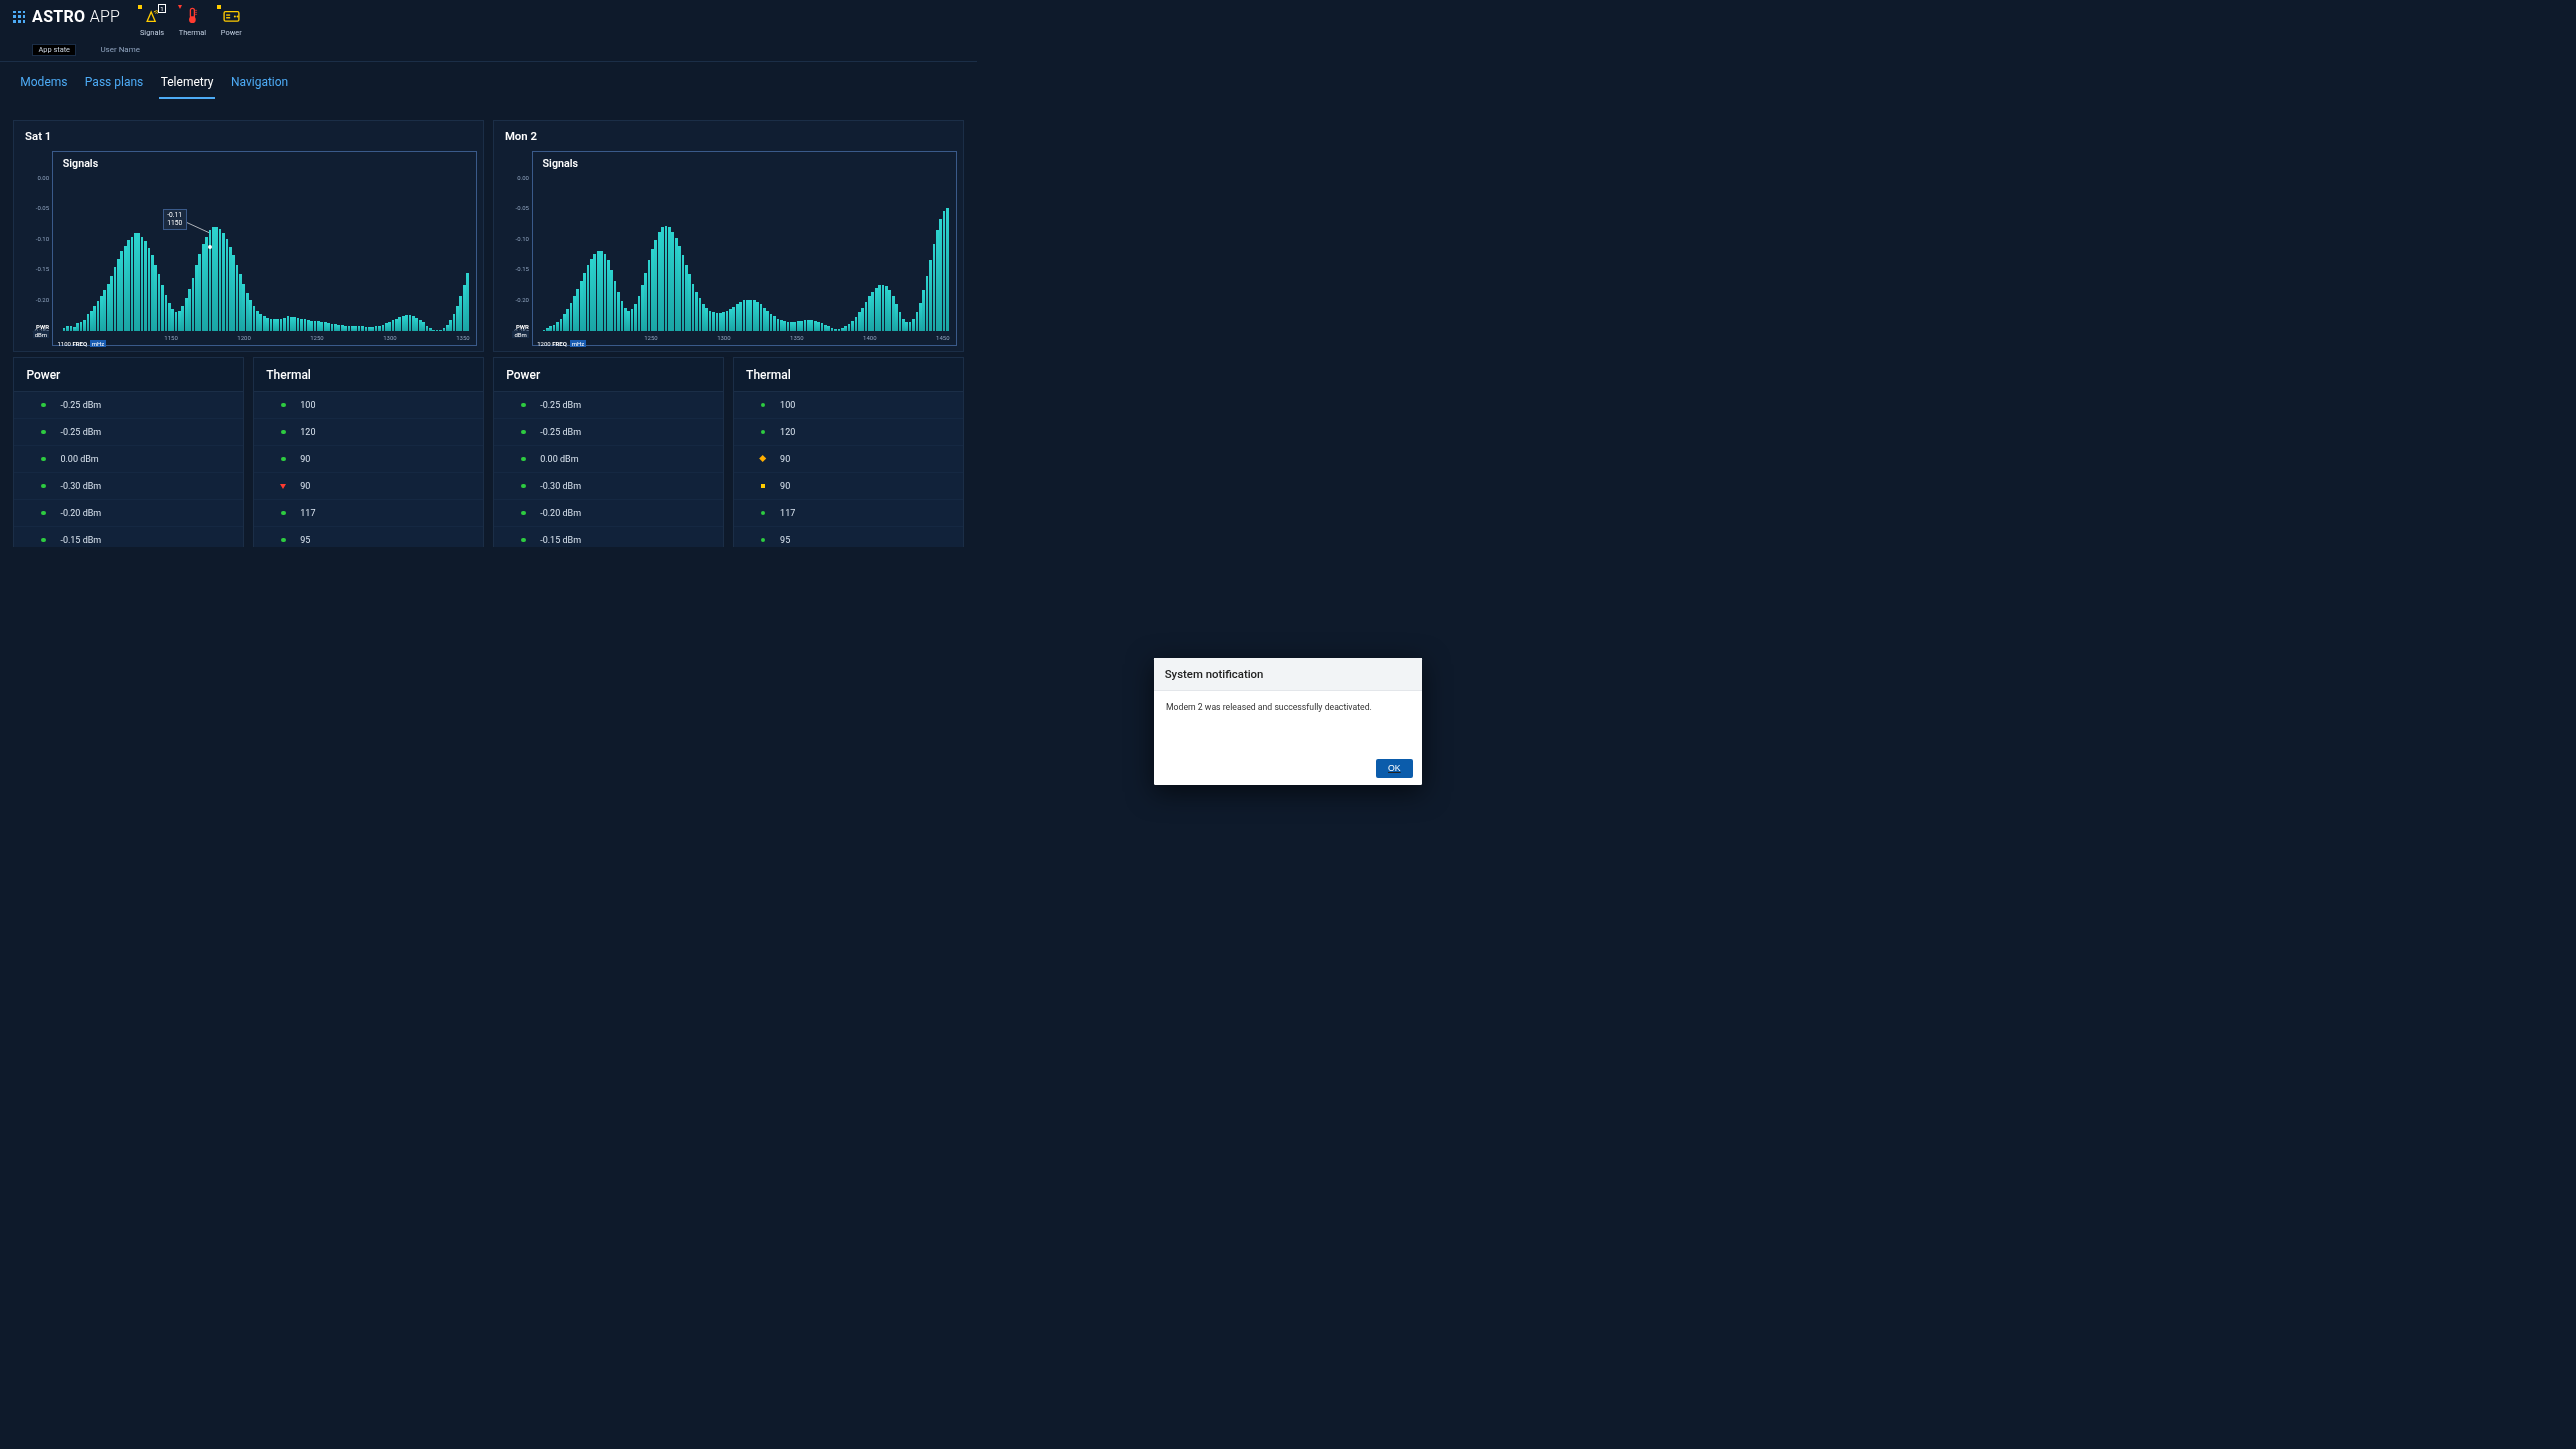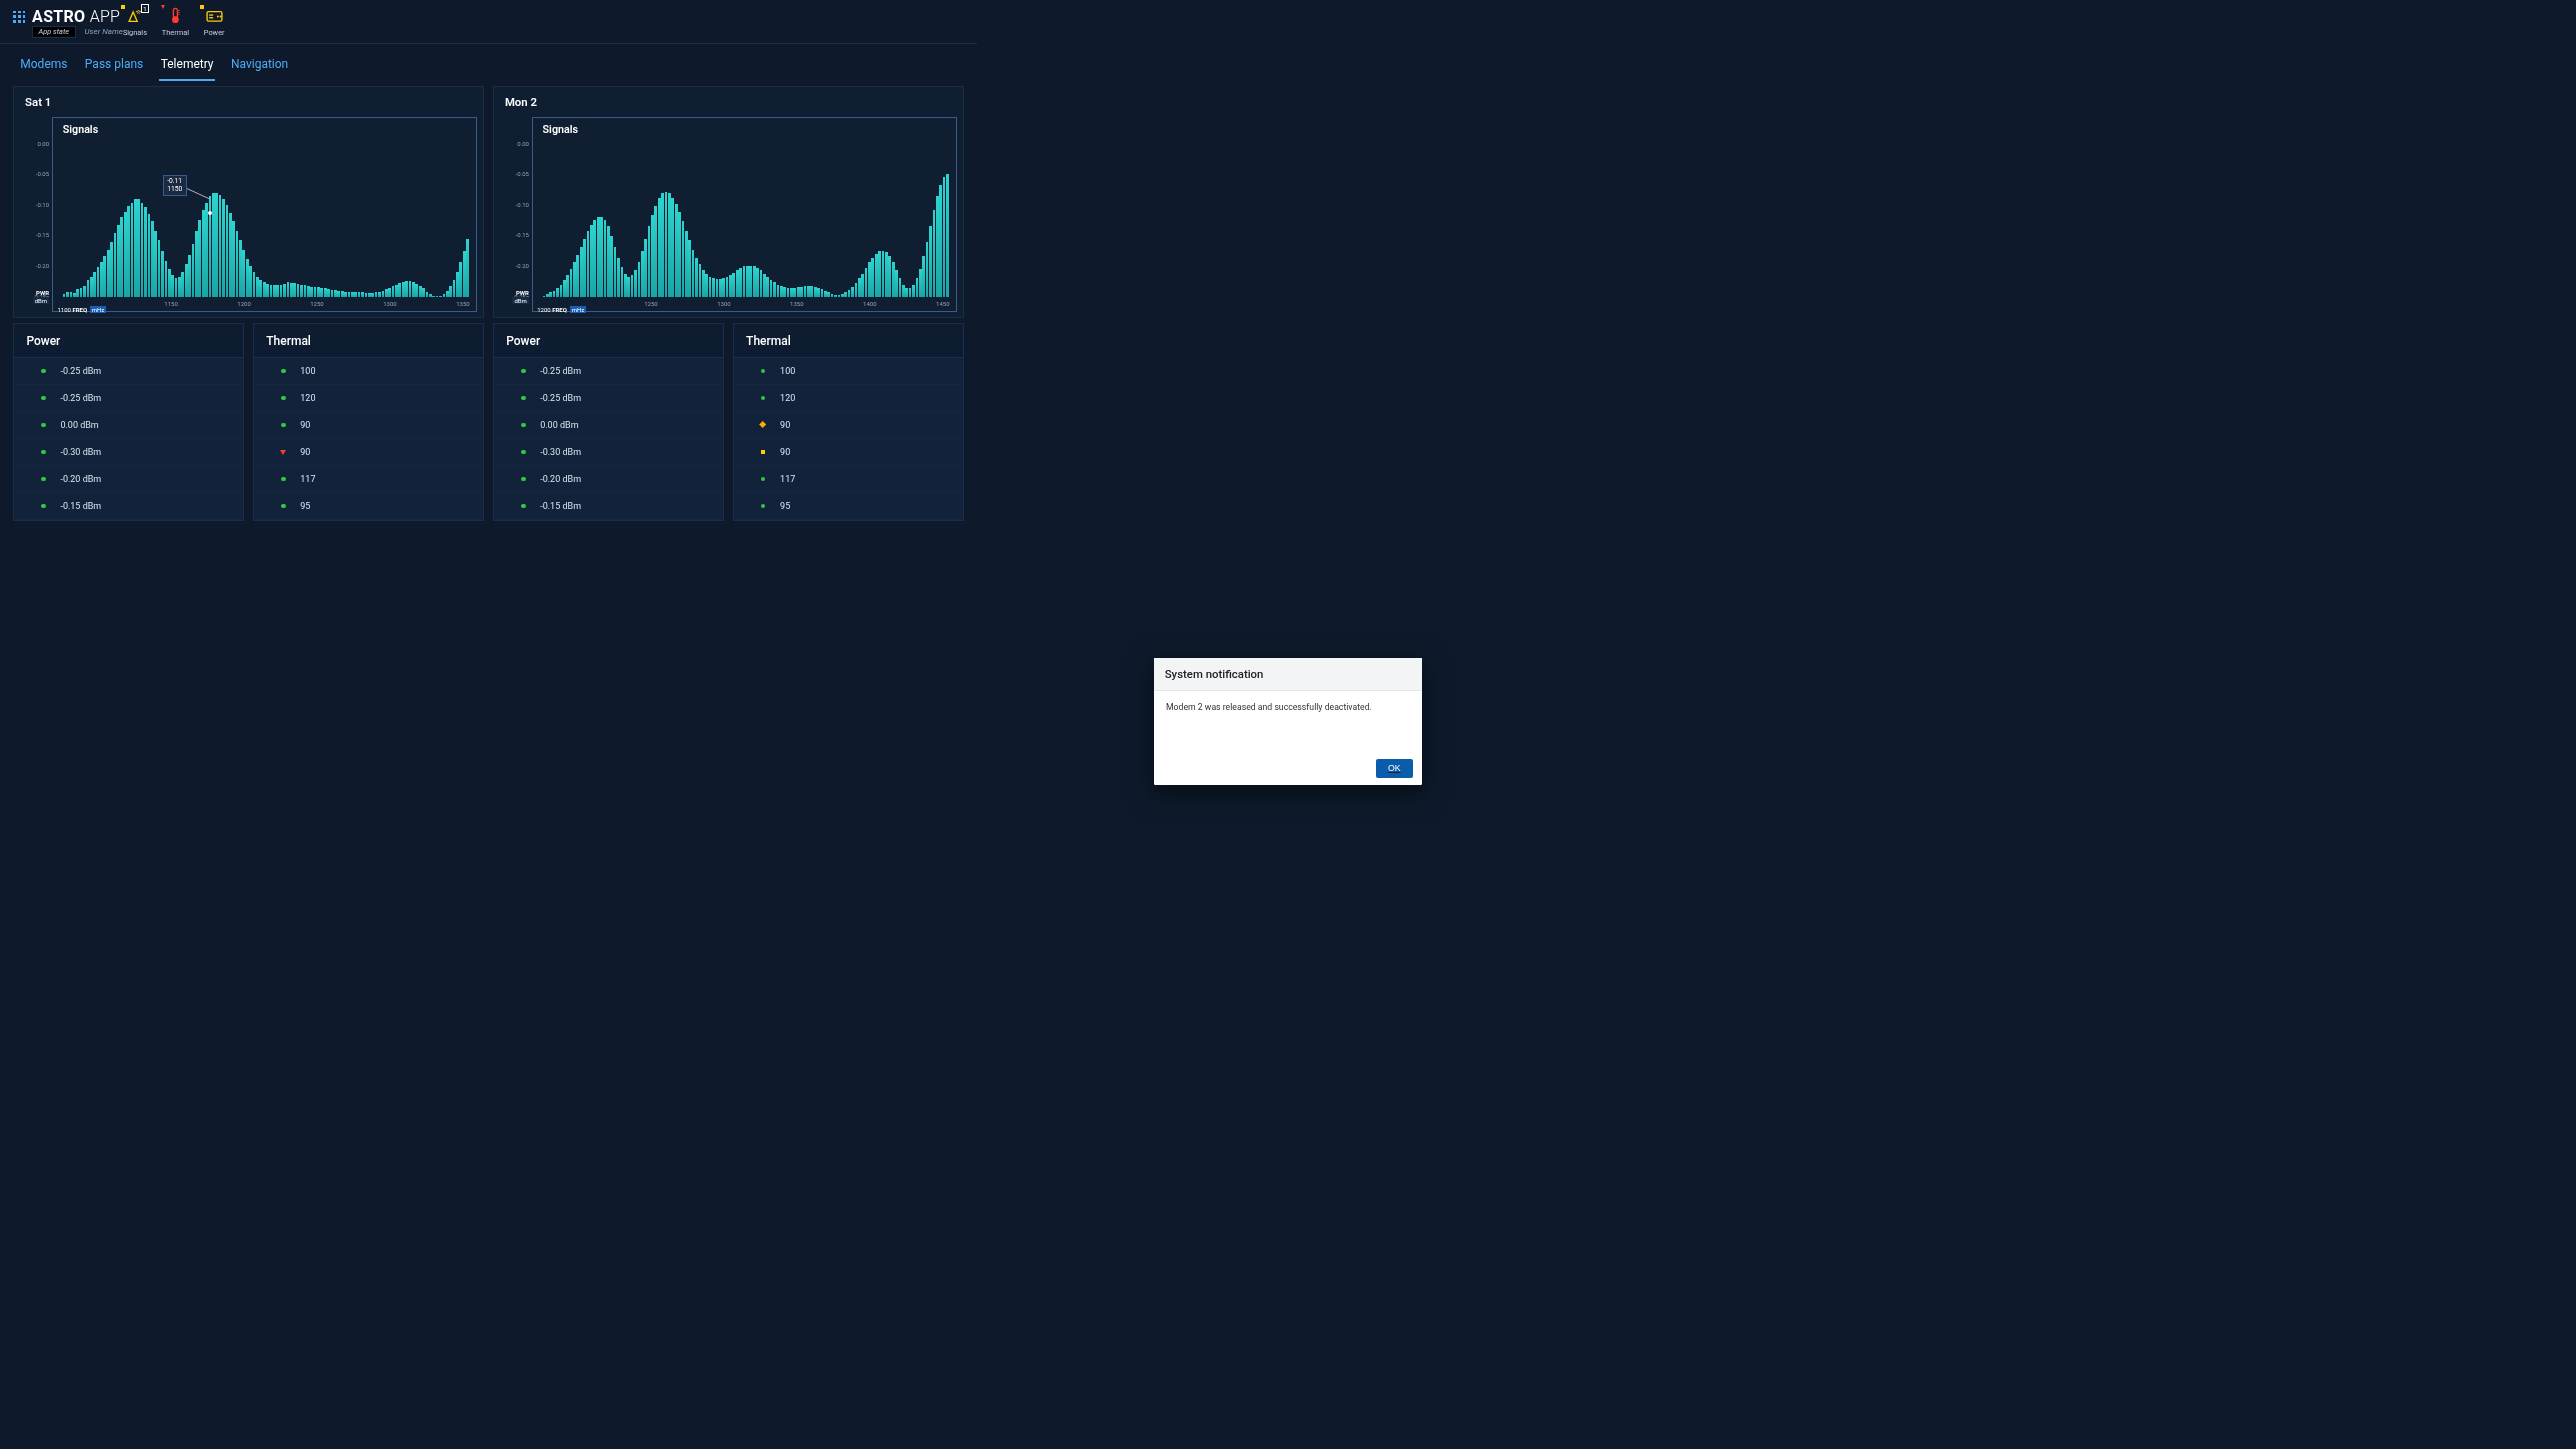--- a/index.html
+++ b/index.html
@@ -22,21 +22,21 @@
 }
 .header-left { display: flex; align-items: flex-start; gap: 6.7px; }
 .app-menu-icon {
   width: 12px; height: 12px;
   display: grid; grid-template-columns: repeat(3,2.7px); grid-template-rows: repeat(3,2.7px);
   gap: 2px; margin-top: 4px;
 }
 .app-menu-icon span { background: #4dabf5; }
 .app-title { font-size: 16px; font-weight: 700; letter-spacing: 0.3px; color: #fff;}
 .app-title .light { font-weight: 300; }
-.app-sub { display: flex; align-items: center; gap: 9px; margin-top: 0; font-style: italic; }
+.app-sub { display: flex; align-items: center; gap: 24px; margin-top: 18px; }
 .app-state-badge { background: #000; border: 0.7px solid #1b2e47; padding: 0.7px 5.4px; font-size: 7.4px; color:#cbd5e1;}
 .user-name { font-size: 8px; color: #8ea2bd; }
 
 .header-center { flex: 1; display: flex; flex-direction: column; align-items: center; margin-left: -54px;}
 .clock-row { display: flex; gap: 5.4px; align-items: baseline; font-family: "Roboto Mono", monospace;}
 .clock-date, .clock-time { background: #0a1422; padding: 2.7px 8px; font-size: 14.8px; font-weight: 500; letter-spacing: 0.7px;}
 .clock-tz { font-size: 14.8px; font-weight: 500; }
 .clock-labels { display: flex; gap: 40px; font-size: 7.4px; color: #8ea2bd; margin-top: 1.3px; margin-left:-20px}
 .clock-labels span:first-child{margin-left:5.4px}
 
@@ -49,21 +49,21 @@
 .status-corner.red { width:0; height:0; border-left:2.7px solid transparent; border-right:2.7px solid transparent; border-top:4.7px solid #ff3b30; }
 .status-count { position:absolute; top:-2.7px; right:-4px; border:0.7px solid #fff; font-size:6px; padding:0 1.3px; background:#0e1a2b;}
 
 
 .tabs-nav { display: flex; gap: 14.8px; padding: 6.7px 19px 0 19px; font-size: 12px; }
 .tab-item { color: #4dabf5; padding: 5.4px 1.3px 8px 1.3px; cursor: pointer; border-bottom: 2px solid transparent;}
 .tab-item.active { color: #ffffff; border-bottom-color: #4dabf5;}
 
 
 .main { display: grid; grid-template-columns: 1fr 1fr; gap: 9.4px; padding: 0 13.4px; margin-top:5.4px;}
-.sat-panel { background: #101e32; border: 0.7px solid #1b2e47; }
+.sat-panel { background: #101e32; border: 0.7px solid #1b2e47; margin-top: 16px; }
 .sat-panel-header { font-size: 11.4px; font-weight: 600; padding: 8px 10.7px; }
 
 .signals-wrap { padding: 0 5.4px 5.4px 38px; position: relative; height: 200px;}
 .signals-box { border: 0.7px solid #3a5a8a; padding: 5.4px 6.7px 4px 9.4px; height: 100%; position:relative; background:#101e32;}
 .signals-title { font-size: 10.7px; font-weight: 600; margin-bottom: 1.3px;}
 .y-axis { position: absolute; left: 6.7px; top: 23px; bottom: 17.4px; width: 28px; font-size: 6px; color: #8ea2bd; text-align: right; display:flex; flex-direction:column; justify-content:space-between;}
 .y-axis-label { position:absolute; left:6.7px; bottom:13.4px; font-size:6px; color:#fff; text-align:right; width:28px;}
 .y-axis-label .unit-badge{ background:#172a44; padding:0 2px; display:inline-block; margin-top:0.7px;}
 .x-axis { position: absolute; left:38px; right:6.7px; bottom:4px; display:flex; justify-content:space-between; font-size:6px; color:#8ea2bd;}
 .x-axis-label { position:absolute; left:42px; bottom:4px; font-size:6px; color:#fff;}

